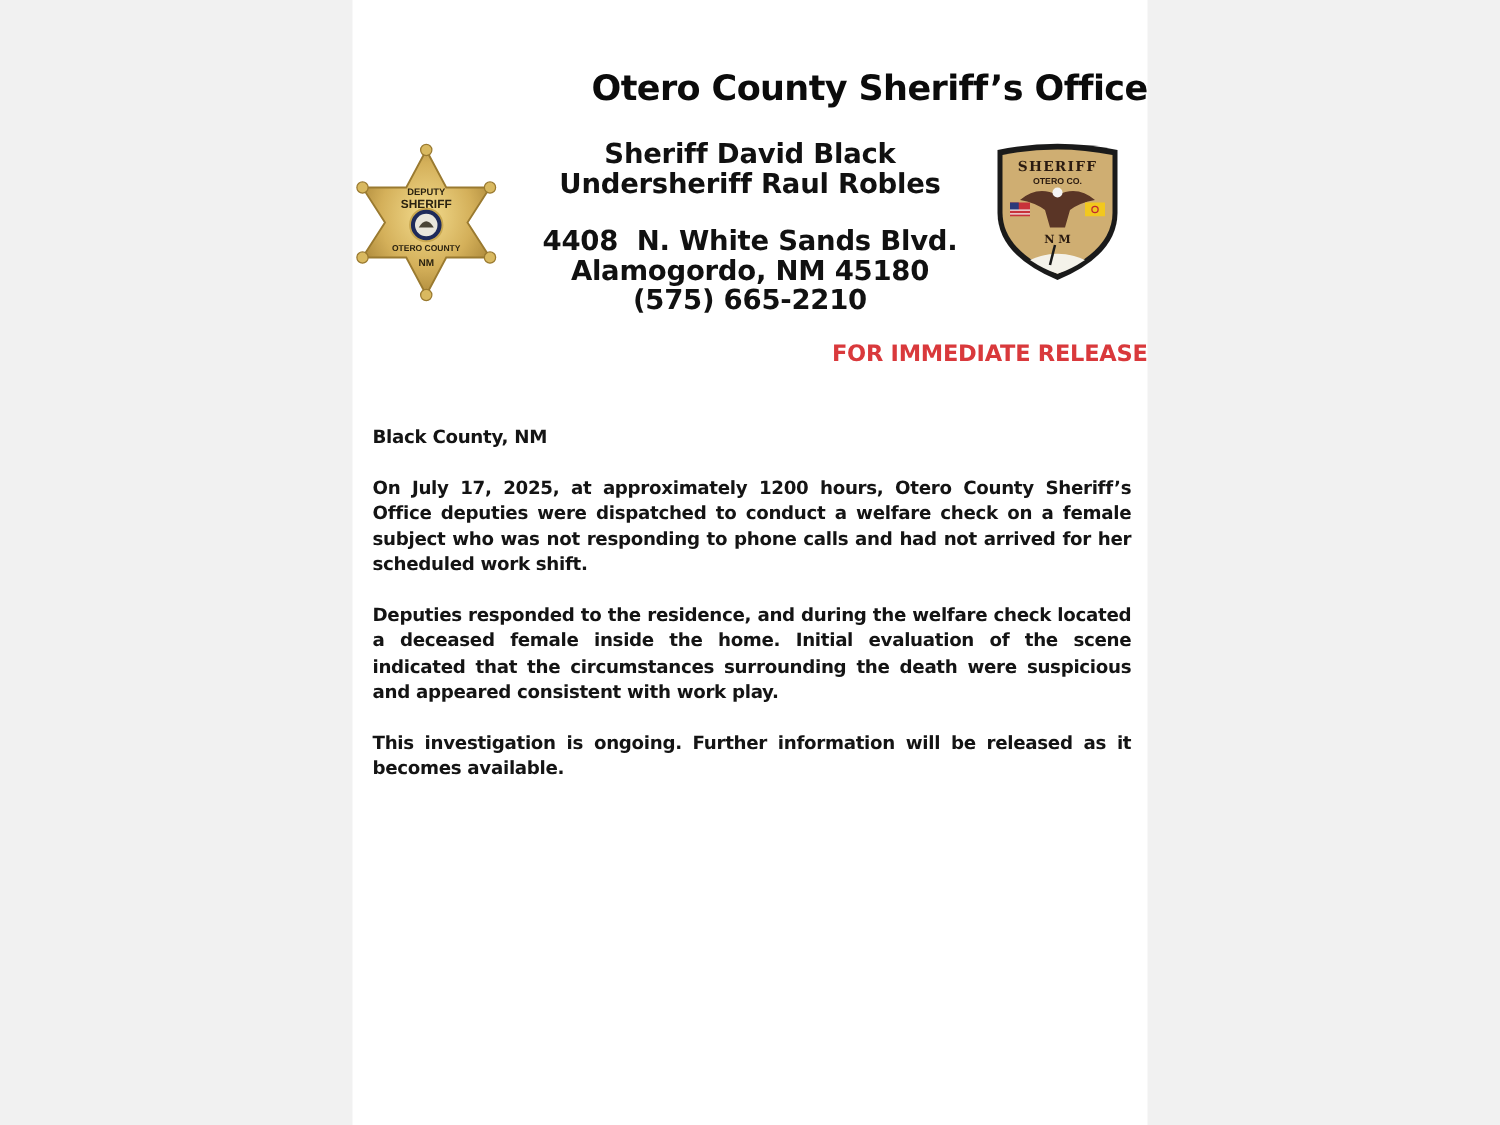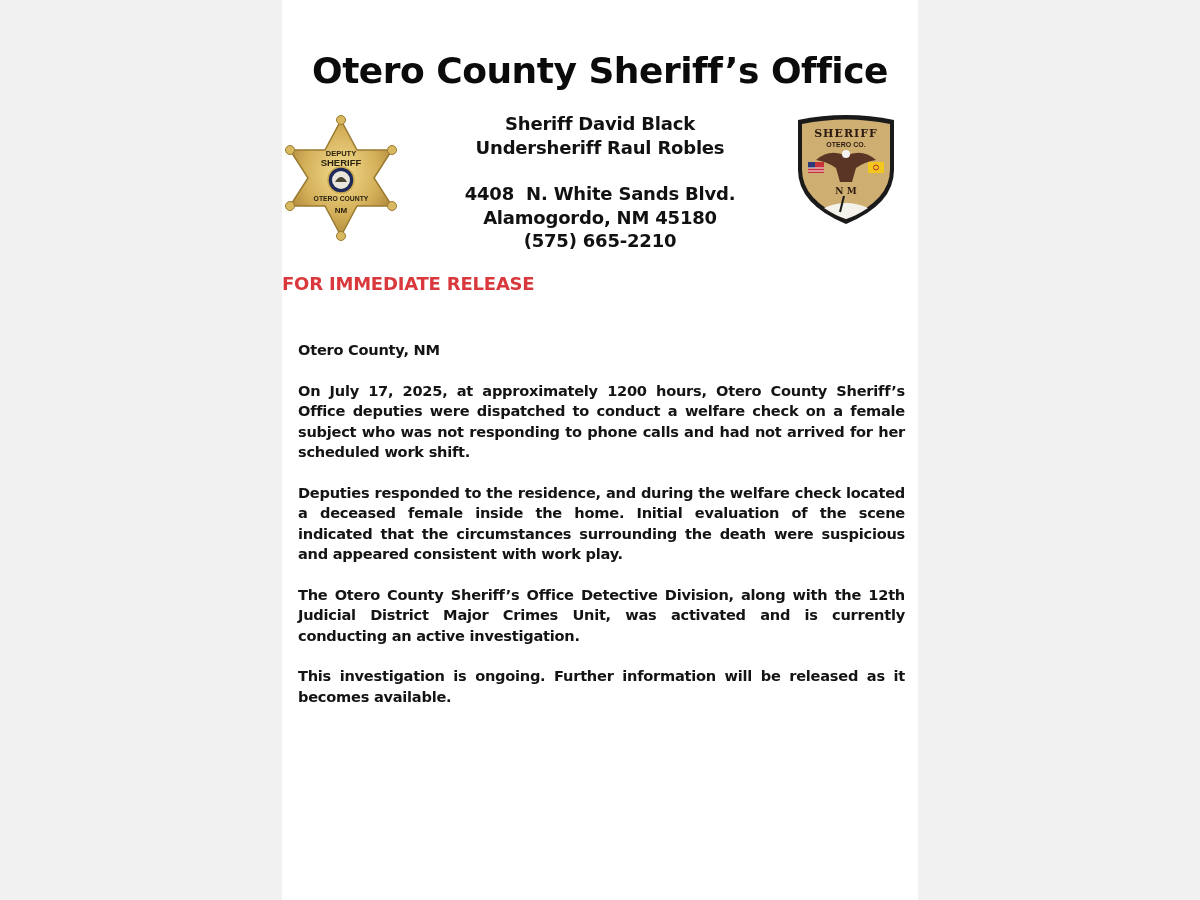--- a/index.html
+++ b/index.html
@@ -18,22 +18,22 @@
       height: 900px;
       background: #ffffff;
       font-family: "DejaVu Sans", sans-serif;
       color: #111111;
     }
     .title {
       position: absolute;
       left: 0;
       top: 46px;
       width: 636px;
-      text-align: center;
-      font-size: 36px;
+      text-align: right;
+      font-size: 28px;
       font-weight: bold;
       letter-spacing: -0.5px;
       line-height: 50px;
       color: #0b0b0b;
       white-space: nowrap;
     }
     .badge-star {
       position: absolute;
       left: 0px;
       top: 114px;
@@ -46,32 +46,32 @@
       top: 112px;
       width: 104px;
       height: 116px;
     }
     .contact {
       position: absolute;
       left: 0;
       top: 112px;
       width: 636px;
       text-align: center;
-      font-size: 18px;
+      font-size: 22px;
       font-weight: bold;
       line-height: 23.5px;
       letter-spacing: -0.2px;
     }
     .contact .gap { height: 23px; }
     .release {
       position: absolute;
       left: 0;
       top: 273px;
       width: 636px;
-      text-align: left;
+      text-align: right;
       font-size: 18px;
       font-weight: bold;
       color: #d9393c;
       letter-spacing: -0.2px;
     }
     .body-text {
       position: absolute;
       left: 16px;
       top: 340px;
       width: 607px;
@@ -141,19 +141,18 @@
     <rect x="74" y="50" width="16" height="11" fill="#f2c81e"></rect>
     <circle cx="82" cy="55.5" r="2.5" fill="none" stroke="#c0282e" stroke-width="1"></circle>
     <text x="52" y="82" text-anchor="middle" font-family="DejaVu Serif, serif" font-size="9" font-weight="bold" fill="#2a1a10">N M</text>
     <path d="M30,96 Q52,86 74,96 Q62,104 52,107 Q42,104 30,96 Z" fill="#f4f2ea"></path>
     <line x1="46" y1="100" x2="50" y2="84" stroke="#1a1a1a" stroke-width="2"></line>
   </svg>
 
   <div class="release">FOR IMMEDIATE RELEASE</div>
 
   <div class="body-text">
-    <p class="dateline">Otero County, NM</p>
+    <p class="dateline">Black County, NM</p>
     <p>On July 17, 2025, at approximately 1200 hours, Otero County Sheriff’s Office deputies were dispatched to conduct a welfare check on a female subject who was not responding to phone calls and had not arrived for her scheduled work shift.</p>
     <p>Deputies responded to the residence, and during the welfare check located a deceased female inside the home. Initial evaluation of the scene indicated that the circumstances surrounding the death were suspicious and appeared consistent with work play.</p>
-    <p>The Otero County Sheriff’s Office Detective Division, along with the 12th Judicial District Major Crimes Unit, was activated and is currently conducting an active investigation.</p>
     <p>This investigation is ongoing. Further information will be released as it becomes available.</p>
   </div>
 </div>
 
 </body></html>

